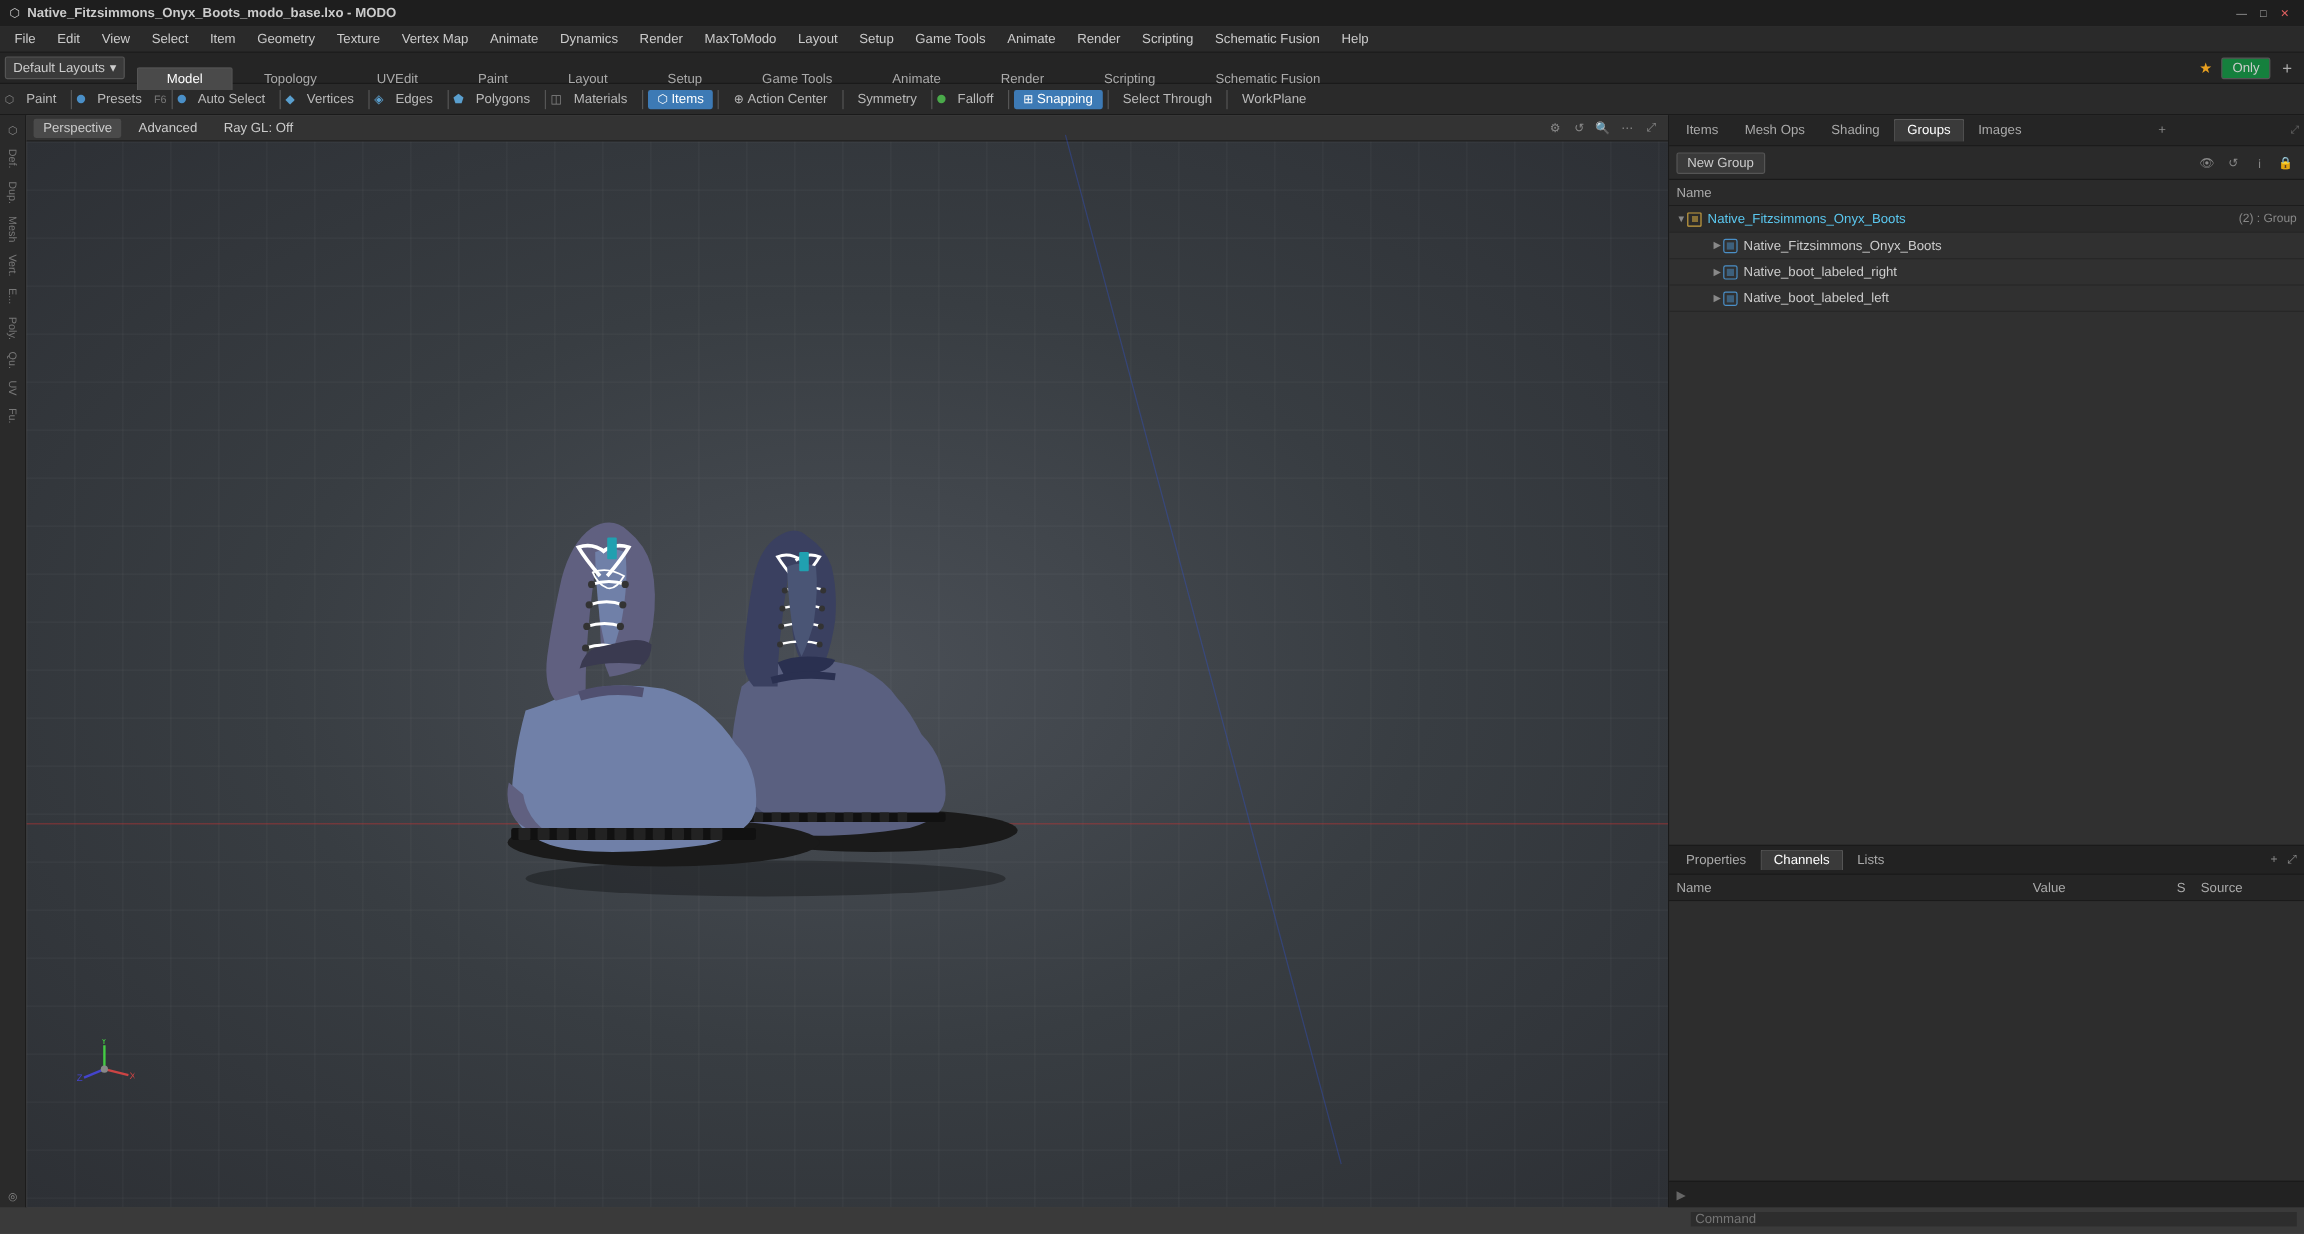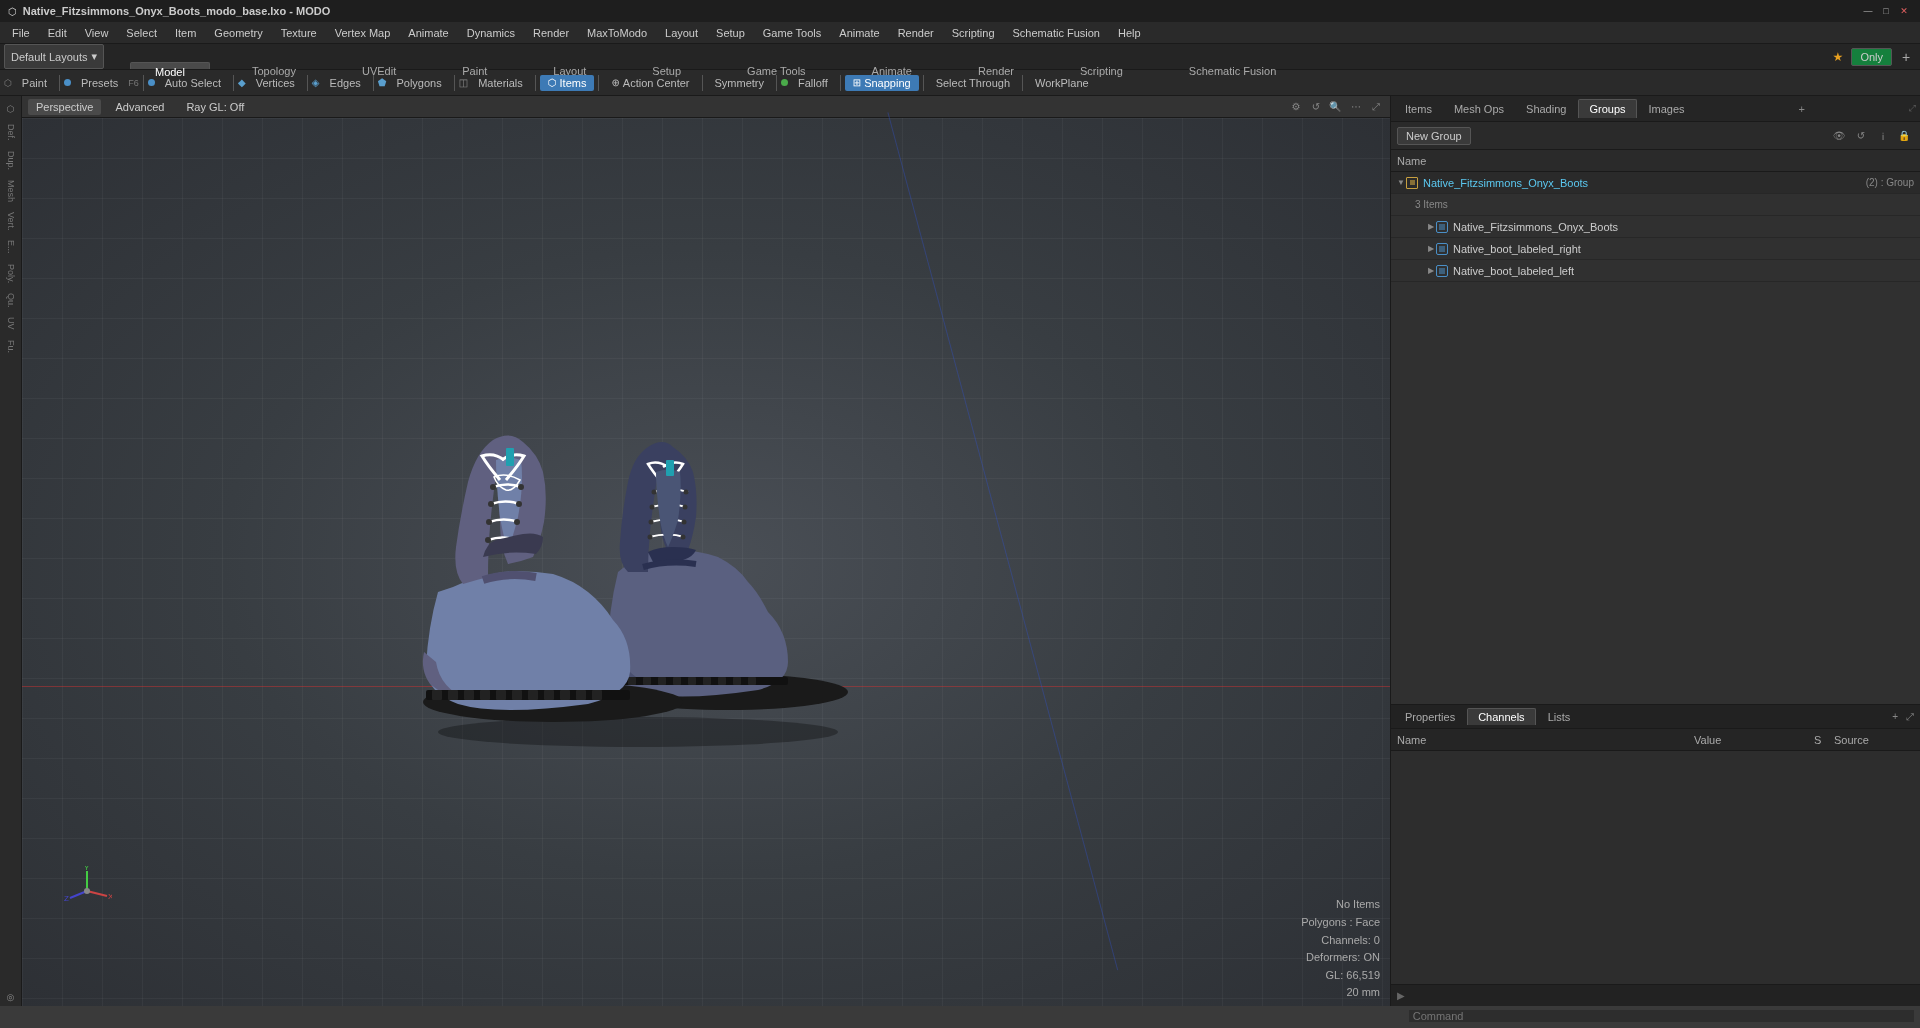--- a/index.html
+++ b/index.html
@@ -67,22 +67,23 @@
       color: #ccc;
       cursor: pointer;
       border-radius: 2px;
     }
 
     
     #layout-tabs {
       height: 26px;
       background: #252525;
       display: flex;
+      align-items: center;
       padding: 0 4px;
-      gap: 18px;
+      gap: 2px;
       border-bottom: 1px solid #1a1a1a;
     }
     .layout-dropdown {
       background: #3a3a3a;
       border: 1px solid #555;
       border-radius: 2px;
       padding: 2px 6px;
       font-size: 11px;
       color: #ccc;
       display: flex;
@@ -831,28 +832,20 @@
           <line x1="25" y1="25" x2="45" y2="30" stroke="#cc4444" stroke-width="2"></line>
           <text x="46" y="33" fill="#cc4444" font-size="8">X</text>
           <line x1="25" y1="25" x2="25" y2="5" stroke="#44cc44" stroke-width="2"></line>
           <text x="22" y="4" fill="#44cc44" font-size="8">Y</text>
           <line x1="25" y1="25" x2="8" y2="32" stroke="#4444cc" stroke-width="2"></line>
           <text x="2" y="35" fill="#4444cc" font-size="8">Z</text>
           <circle cx="25" cy="25" r="3" fill="#888"></circle>
         </svg>
       </div>
 
-      <div id="viewport-status">
-        <div>No Items</div>
-        <div>Polygons : Face</div>
-        <div>Channels: 0</div>
-        <div>Deformers: ON</div>
-        <div>GL: 66,519</div>
-        <div>20 mm</div>
-      </div>
     </div>
 
   </div>
 
   <div id="right-panel">
 
     <div id="right-panel-tabs">
       <span class="rpanel-tab">Items</span>
       <span class="rpanel-tab">Mesh Ops</span>
       <span class="rpanel-tab">Shading</span>
@@ -882,23 +875,20 @@
         <div class="triangle">▼</div>
         <div class="scene-row-icon">
           <div class="group-icon">
               <div style="width:5px;height:5px;background:#c8a040;opacity:0.6;"></div>
             </div>
         </div>
         <span class="scene-name highlight">Native_Fitzsimmons_Onyx_Boots</span>
         <span style="font-size:10px;color:#888;margin-left:4px;">(2) : Group</span>
       </div>
 
-      <div class="scene-row" style="padding-left:24px;">
-        <span class="scene-name grey">3 Items</span>
-      </div>
 
       <div class="scene-row" style="padding-left:36px;">
         <div class="triangle">▶</div>
         <div class="scene-row-icon">
           <div class="mesh-icon">
               <div class="mesh-icon-inner"></div>
             </div>
         </div>
         <span class="scene-name">Native_Fitzsimmons_Onyx_Boots</span>
       </div>

